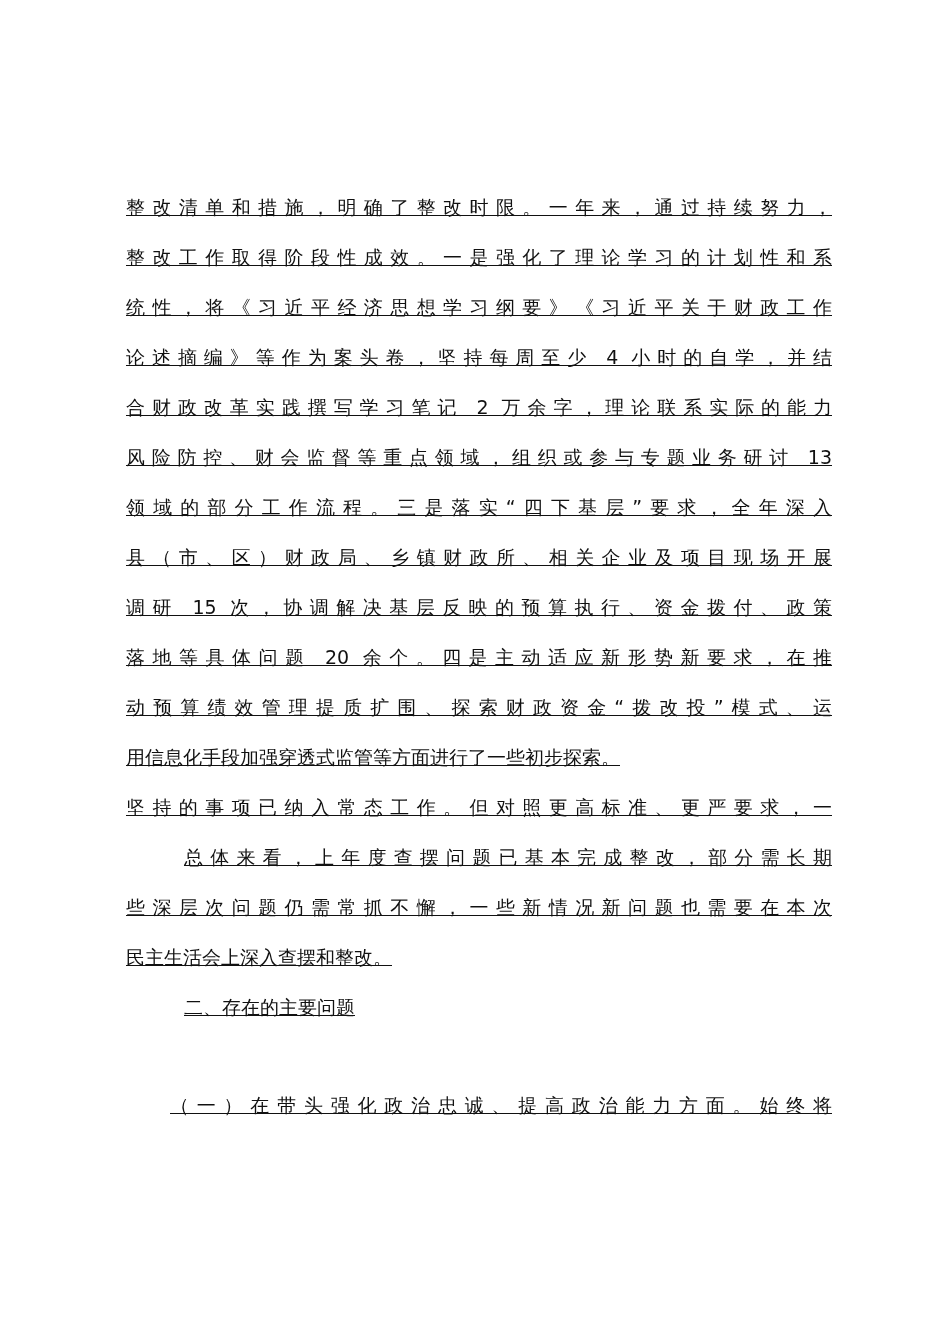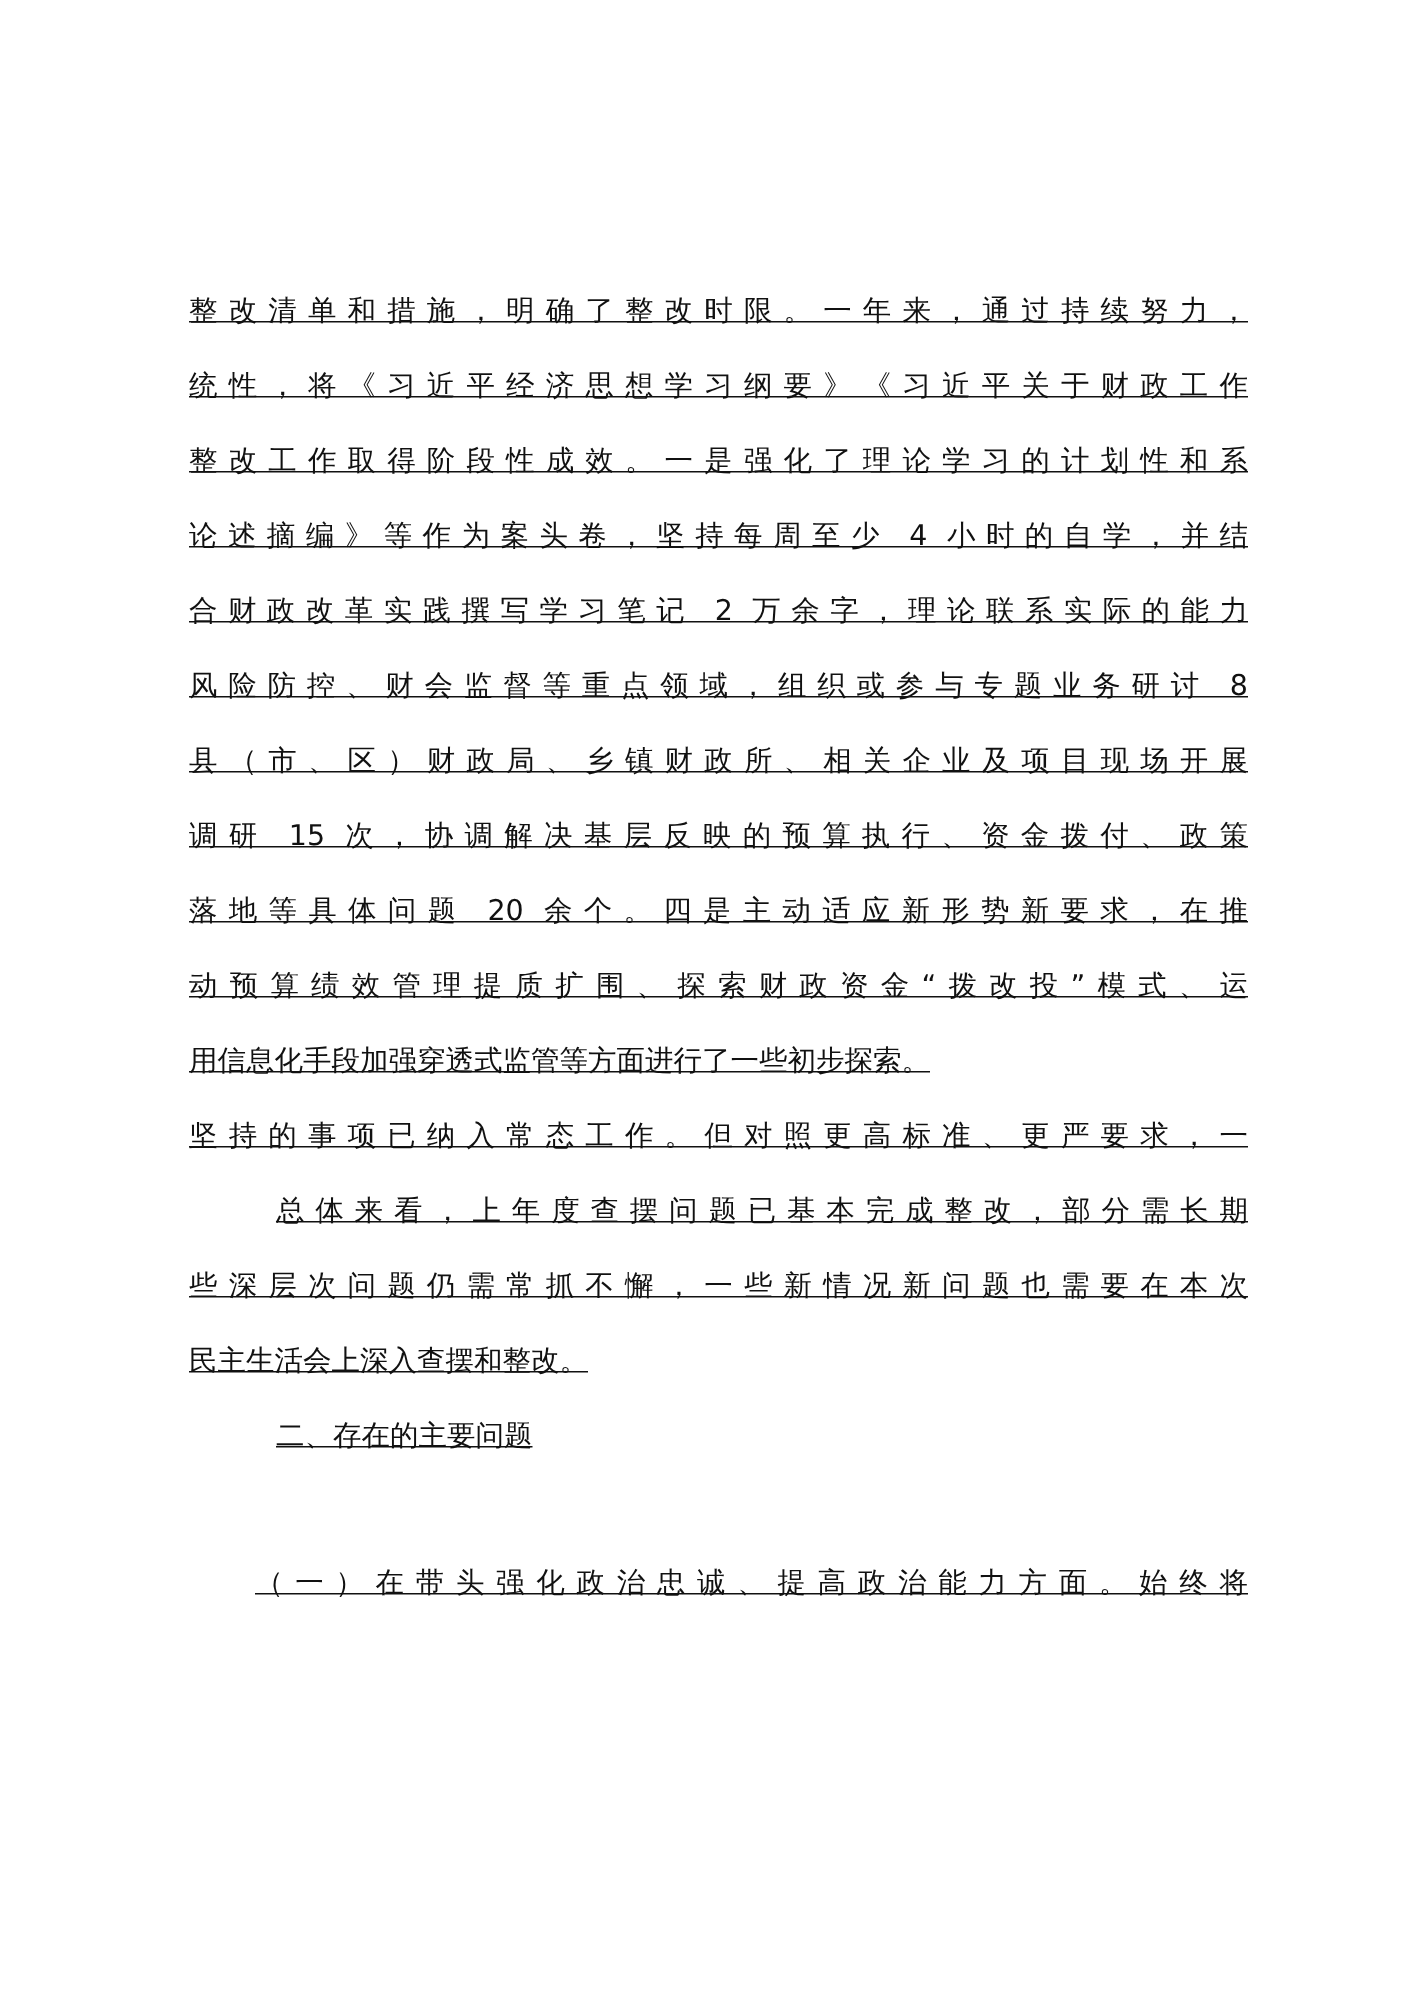--- a/index.html
+++ b/index.html
@@ -42,25 +42,26 @@
       text-align-last: left;
     }
   </style>
 </head>
 <body>
 
 <div class="page">
 
   <div>
     <span class="line">整改清单和措施，明确了整改时限。一年来，通过持续努力，</span>
+    <span class="line">整改工作取得阶段性成效。一是强化了理论学习的计划性和系</span>
     <span class="line">统性，将《习近平经济思想学习纲要》《习近平关于财政工作</span>
-    <span class="line">整改工作取得阶段性成效。一是强化了理论学习的计划性和系</span>
     <span class="line">论述摘编》等作为案头卷，坚持每周至少 4 小时的自学，并结</span>
     <span class="line">合财政改革实践撰写学习笔记 2 万余字，理论联系实际的能力</span>
-    <span class="line">风险防控、财会监督等重点领域，组织或参与专题业务研讨 8</span>
+    <span class="line">风险防控、财会监督等重点领域，组织或参与专题业务研讨 13</span>
+    <span class="line">领域的部分工作流程。三是落实“四下基层”要求，全年深入</span>
     <span class="line">县（市、区）财政局、乡镇财政所、相关企业及项目现场开展</span>
     <span class="line">调研 15 次，协调解决基层反映的预算执行、资金拨付、政策</span>
     <span class="line">落地等具体问题 20 余个。四是主动适应新形势新要求，在推</span>
     <span class="line">动预算绩效管理提质扩围、探索财政资金“拨改投”模式、运</span>
     <span class="line last">用信息化手段加强穿透式监管等方面进行了一些初步探索。</span>
   </div>
 
   <div>
     <span class="line">坚持的事项已纳入常态工作。但对照更高标准、更严要求，一</span>
     <span class="line indent">总体来看，上年度查摆问题已基本完成整改，部分需长期</span>

